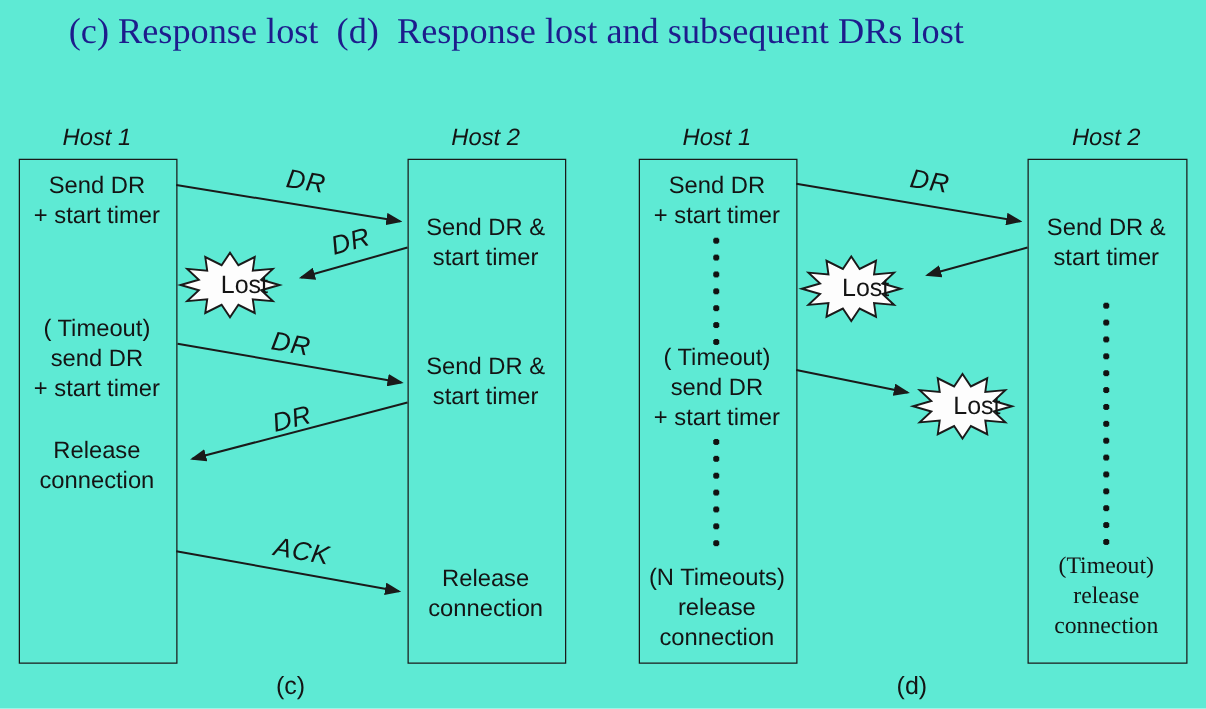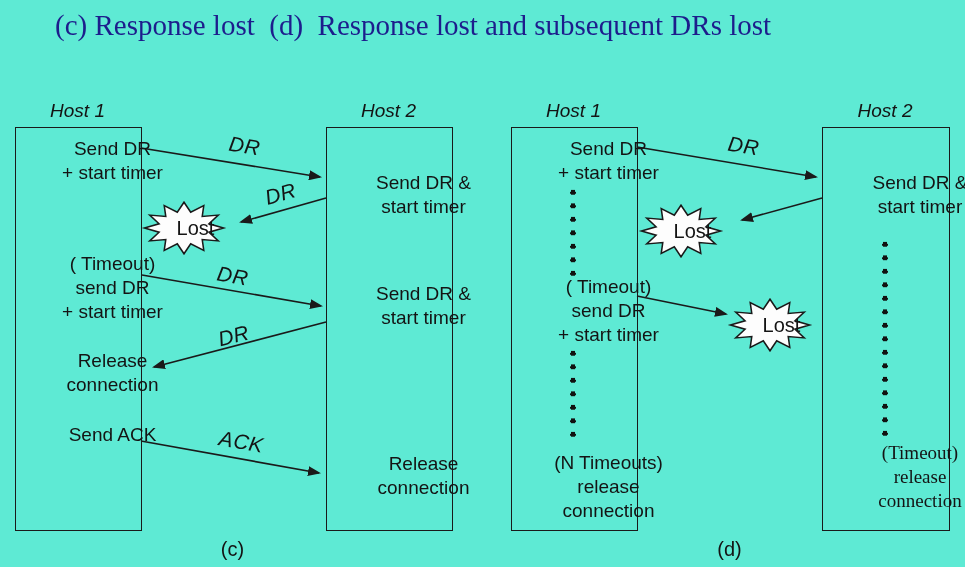--- a/index.html
+++ b/index.html
@@ -10,21 +10,21 @@
   }
   .fig-title {
     position:absolute; left:55px; top:9px;
     font-family:"Liberation Serif", serif; font-size:29px;
     color:#1d1d8c; white-space:pre;
   }
   .hostbox { position:absolute; border:1.6px solid #1a1a1a; }
   .hostlabel { position:absolute; font-size:19px; text-align:center;font-style:italic; }
   .evt {
     position:absolute; font-size:19px; line-height:24px;
-    text-align:center; white-space:pre-line;padding-left:35px;
+    text-align:center; white-space:pre-line;
   }
   .msg {
     position:absolute; font-size:21px; font-style:italic;
     letter-spacing:0.5px;
   }
   .burst { position:absolute; }
   .burst svg { position:absolute; left:0; top:0; width:100%; height:100%; }
   .burst .lbl {
     position:absolute; inset:0; display:flex;
     align-items:center; justify-content:center; font-size:20px;padding-left:23px;
@@ -68,21 +68,20 @@
   <div class="hostbox" style="left:15px; top:127px; width:125px; height:402px;"></div>
   <div class="hostbox" style="left:326px; top:127px; width:125px; height:402px;"></div>
 
   <div class="evt" style="left:15px; top:137px; width:125px;">Send DR
 + start timer</div>
   <div class="evt" style="left:15px; top:252px; width:125px;">( Timeout)
 send DR
 + start timer</div>
   <div class="evt" style="left:15px; top:349px; width:125px;">Release
 connection</div>
-  <div class="evt" style="left:15px; top:423px; width:125px;">Send ACK</div>
 
   <div class="evt" style="left:326px; top:171px; width:125px;">Send DR &amp;
 start timer</div>
   <div class="evt" style="left:326px; top:282px; width:125px;">Send DR &amp;
 start timer</div>
   <div class="evt" style="left:326px; top:452px; width:125px;">Release
 connection</div>
 
   <div class="msg" style="left:229px; top:134px; transform:rotate(9deg);">DR</div>
   <div class="msg" style="left:265px; top:182px; transform:rotate(-16deg);">DR</div>

